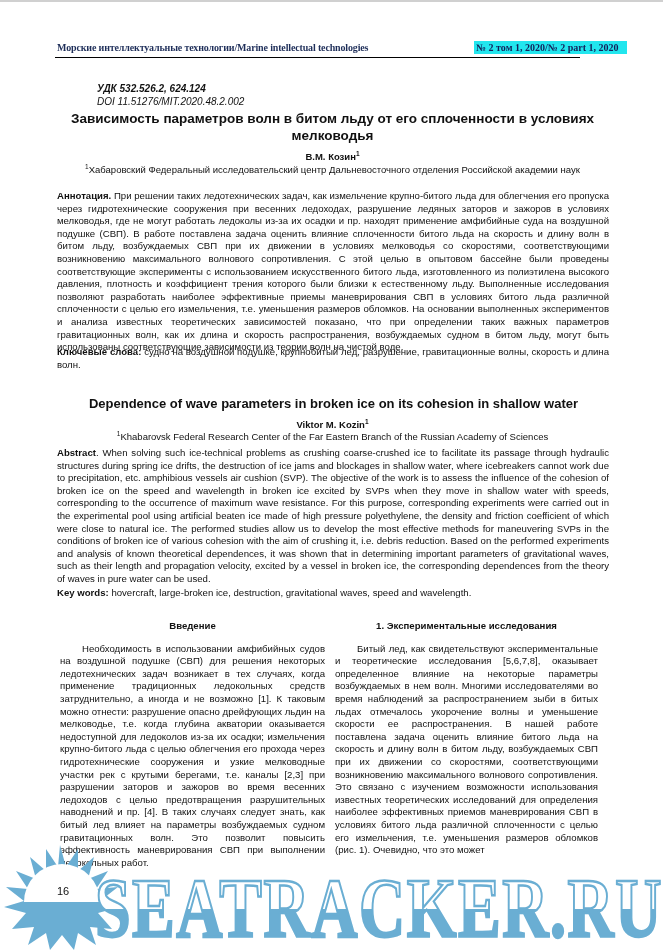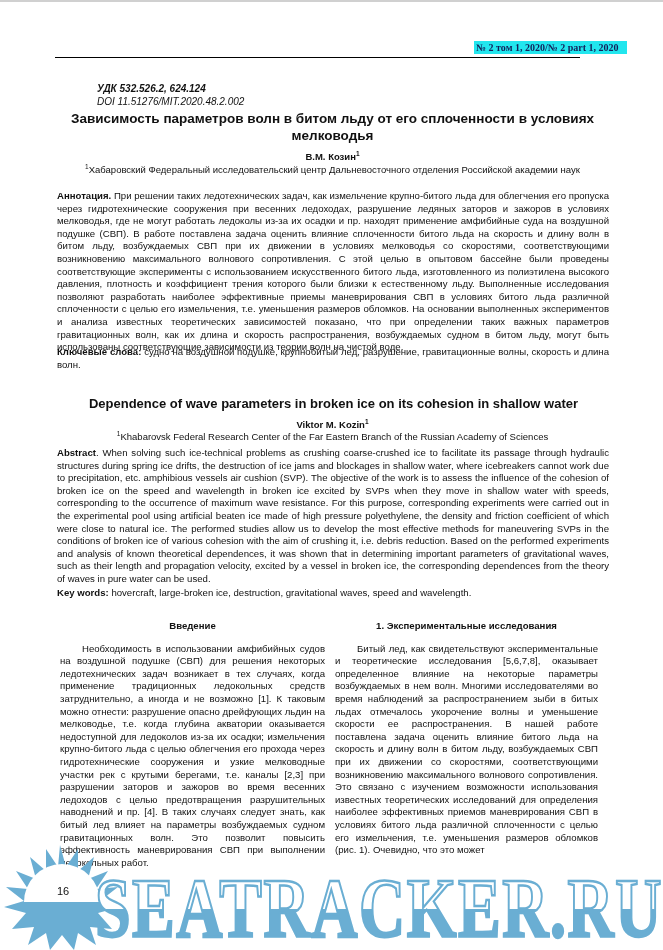--- a/index.html
+++ b/index.html
@@ -45,20 +45,21 @@
     .col p { margin: 0; text-indent: 22px; }
     .watermark { position: absolute; left: 0; top: 845px; width: 663px; height: 105px; }
     .page-num { position: absolute; left: 57px; top: 885px; font-size: 11px; color: #111; }
   </style>
 </head>
 <body>
 
 <div class="topbar"></div>
 
 <div class="running-head">
+  <span class="journal">Морские интеллектуальные технологии/Marine intellectual technologies</span>
   <span class="issue">№ 2 том 1, 2020/№ 2 part 1, 2020</span>
 </div>
 
 <div class="udc">УДК 532.526.2, 624.124</div>
 <div class="doi">DOI 11.51276/MIT.2020.48.2.002</div>
 
 <div class="ru-title">Зависимость параметров волн в битом льду от его сплоченности в условиях мелководья</div>
 <div class="ru-author"><span>В.М. Козин</span><sup>1</sup></div>
 <div class="ru-affil"><sup>1</sup><span>Хабаровский Федеральный исследовательский центр Дальневосточного отделения Российской академии наук</span></div>
 

